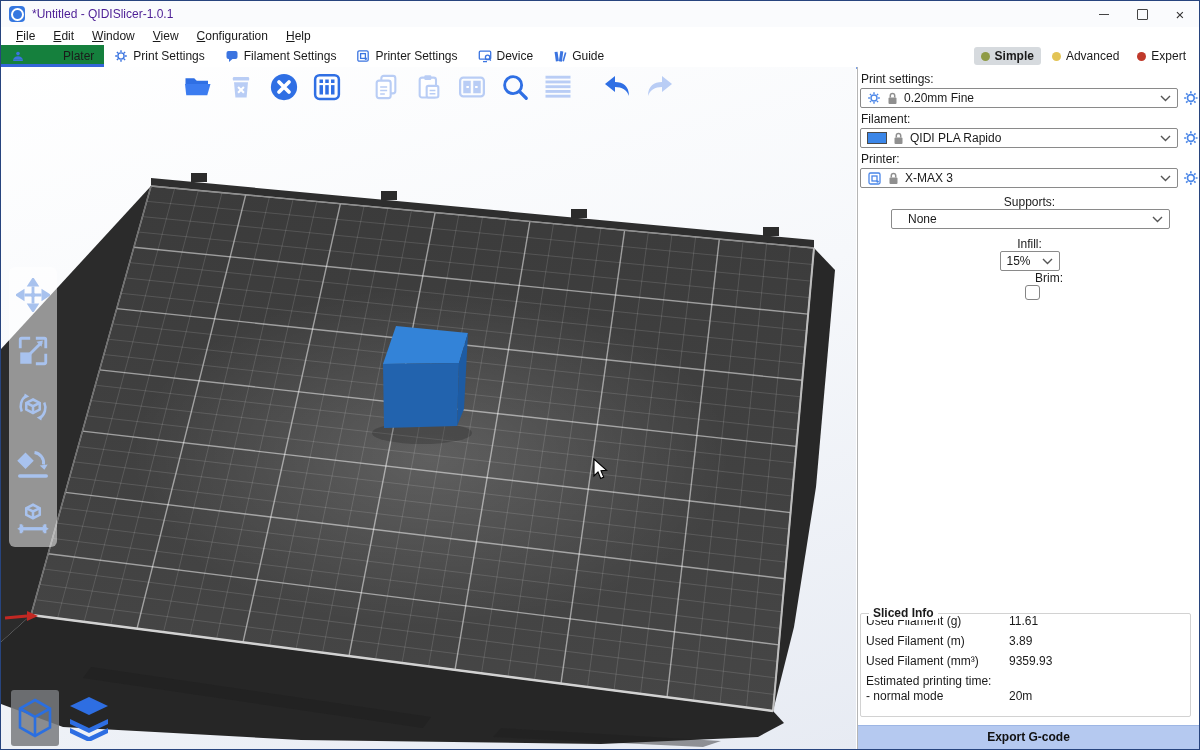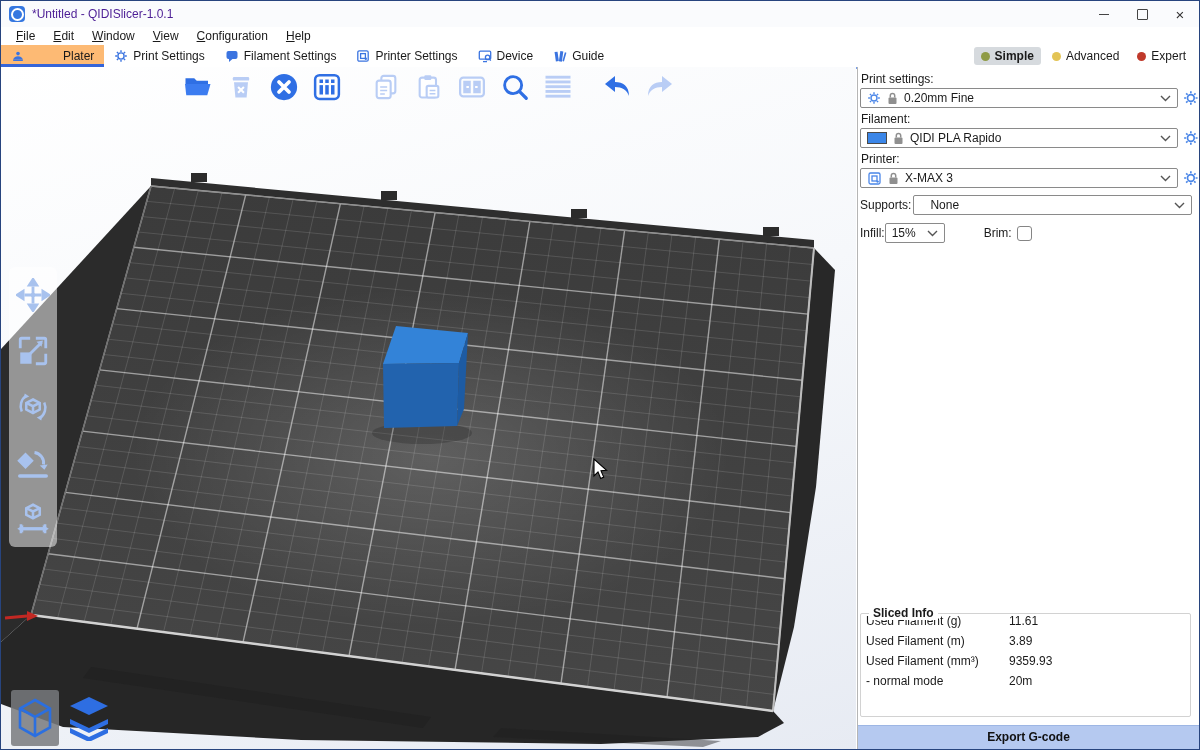--- a/index.html
+++ b/index.html
@@ -22,21 +22,21 @@
 
   
   #menubar{position:absolute;left:0;top:26px;right:0;height:18px;background:#fff;
            display:flex;align-items:center;padding-left:6px;}
   .menu-item{padding:1px 9px;cursor:default;}
 
   
   #tabbar{position:absolute;left:0;top:44px;right:0;height:22px;background:#fff;
           display:flex;align-items:stretch;border-bottom:2px solid #79a0ec;}
   .tab{display:flex;align-items:center;gap:5px;padding:0 10px;position:relative;}
-  .tab.active{background:#fdba74;box-shadow:inset 0 -3px #3565d8;gap:38px;}
+  .tab.active{background:#15803d;box-shadow:inset 0 -3px #3565d8;gap:38px;}
   .tab-icon{display:flex;}
   #mode-switch{margin-left:auto;display:flex;align-items:center;gap:4px;padding-right:6px;}
   .mode{display:flex;align-items:center;gap:5px;padding:2px 7px;border-radius:3px;}
   .mode.active{background:#d6dade;font-weight:bold;}
   .dot{width:9px;height:9px;border-radius:50%;display:block;}
   .dot-simple{background:#8f9b46;}
   .dot-advanced{background:#e3c455;}
   .dot-expert{background:#c0392b;}
 
   
@@ -65,21 +65,21 @@
   
   #panel{position:absolute;left:856px;top:66px;right:0;bottom:0;background:#fff;
          border-left:1px solid #b5b5b5;box-sizing:border-box;padding:2px 0 0 2px;}
   .sec-label{margin:3px 0 2px 1px;}
   .combo-row{display:flex;align-items:center;gap:5px;margin-bottom:4px;}
   .combo{height:20px;border:1px solid #8a8a8a;border-radius:2px;background:#fff;
          display:flex;align-items:center;gap:6px;padding:0 6px;box-sizing:border-box;}
   .combo .chev{margin-left:auto;}
   .combo.main{width:324px;}
   .swatch{width:20px;height:12px;background:#3b86e8;border:1px solid #4a4a4a;box-sizing:border-box;}
-  .inline-row{display:flex;align-items:center;margin-top:4px;}
+  .inline-row{display:flex;align-items:center;margin-top:4px;flex-direction:column;}
   #supports-row{margin-top:7px;}
   #supports-row .combo{width:279px;}
   #infill-row{margin-top:8px;}
   #infill-row .combo{width:60px;}
   #brim-label{margin-left:39px;}
   #brim-check{width:13px;height:13px;border:1px solid #858585;border-radius:3px;margin-left:5px;}
 
   #sliced-info{position:absolute;left:2px;right:8px;top:546px;height:102px;
                border:1px solid #d2d2d2;border-radius:2px;}
   #sliced-legend{position:absolute;top:-8px;left:8px;background:#fff;padding:0 4px;font-weight:bold;}
@@ -581,20 +581,24 @@
         <span class="si-value">11.61</span>
       </div>
       <div class="si-row">
         <span class="si-label">Used Filament (m)</span>
         <span class="si-value">3.89</span>
       </div>
       <div class="si-row">
         <span class="si-label">Used Filament (mm³)</span>
         <span class="si-value">9359.93</span>
       </div>
+      <div class="si-row tight">
+        <span class="si-label">Estimated printing time:</span>
+        <span class="si-value"></span>
+      </div>
       <div class="si-row">
         <span class="si-label"> - normal mode</span>
         <span class="si-value">20m</span>
       </div>
     </div>
 
     <div id="export-btn">Export G-code</div>
   </div>
 
 </div>

